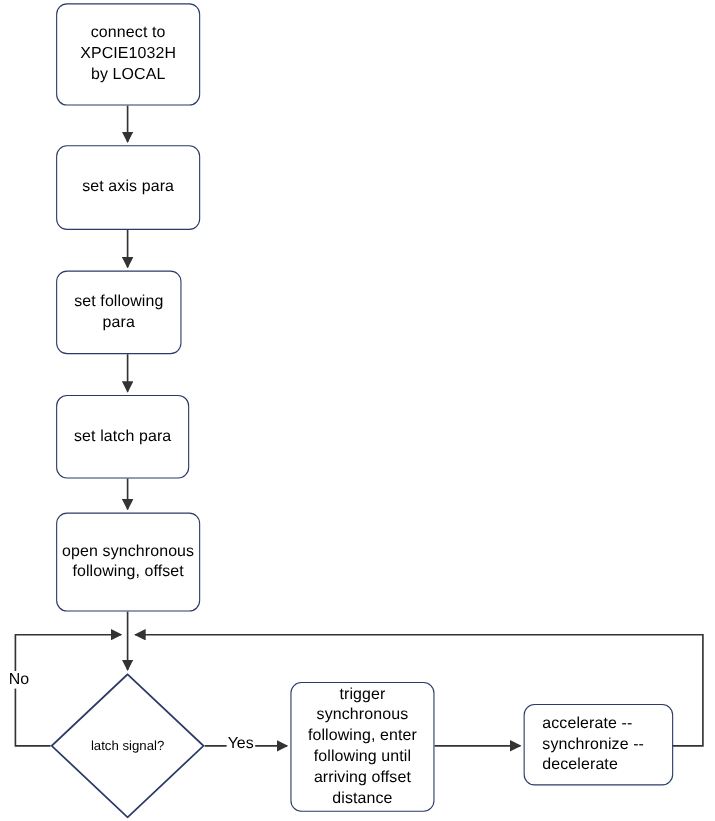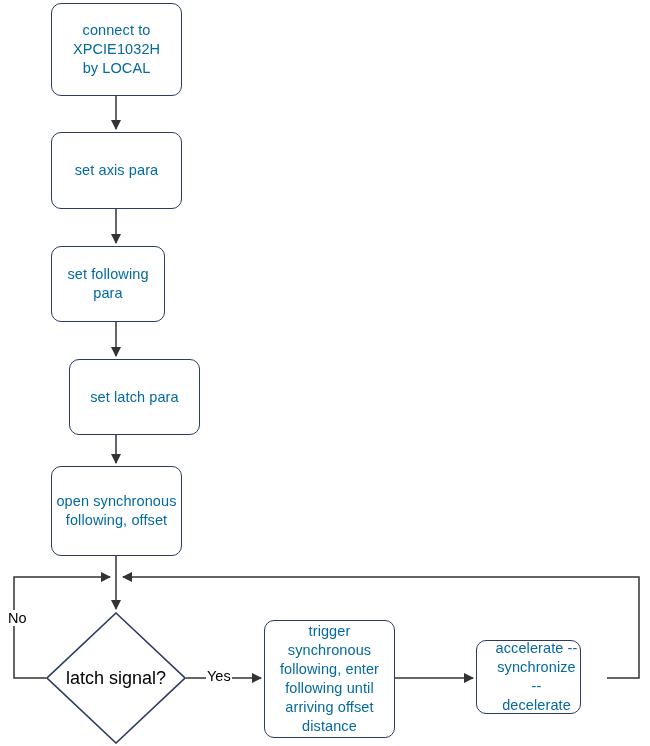--- a/index.html
+++ b/index.html
@@ -28,21 +28,21 @@
   .node {
     position: absolute;
     box-sizing: border-box;
     border: 1.6px solid #2b3a67;
     border-radius: 10px;
     background: #ffffff;
     display: flex;
     align-items: center;
     justify-content: center;
     text-align: center;
-    color: #0369a1;
+    color: #000000;
     font-size: 14.5px;
     line-height: 1.30;
     letter-spacing: 0.1px;
     white-space: pre-line;
     z-index: 2;
   }
   .node.left-text {
     justify-content: flex-start;
     text-align: left;
     padding-left: 16px;
@@ -53,21 +53,21 @@
   }
   .decision .dlabel {
     position: absolute;
     left: 0;
     top: 0;
     width: 100%;
     height: 100%;
     display: flex;
     align-items: center;
     justify-content: center;
-    font-size: 18px;
+    font-size: 12px;
     color: #000000;
     white-space: nowrap;
   }
   .edge-label {
     position: absolute;
     font-size: 14.5px;
     color: #000000;
     background: #ffffff;
     padding: 0 1px;
     z-index: 3;
@@ -107,21 +107,21 @@
   </div>
 
   <div class="node" style="left:51px; top:132px; width:131px; height:77px;text-align:center;">
     <span>set axis para</span>
   </div>
 
   <div class="node" style="left:51px; top:246px; width:114px; height:76px;">
     <span>set following para</span>
   </div>
 
-  <div class="node" style="left:51px; top:359px; width:131px; height:76px;margin-left:18px;">
+  <div class="node" style="left:51px; top:359px; width:121px; height:76px;">
     <span>set latch para</span>
   </div>
 
   <div class="node" style="left:51px; top:466px; width:131px; height:90px;">
     <span>open synchronous
 following, offset</span>
   </div>
 
   <div class="decision" style="left:46px; top:612px; width:140px; height:132px;">
     <svg width="140" height="132" viewBox="0 0 140 132" xmlns="http://www.w3.org/2000/svg">
@@ -132,21 +132,21 @@
 
   <div class="node" style="left:264px; top:620px; width:131px; height:118px;">
     <span>trigger
 synchronous
 following, enter
 following until
 arriving offset
 distance</span>
   </div>
 
-  <div class="node left-text" style="left:476px; top:640px; width:105px; height:74px;text-align:center;">
+  <div class="node left-text" style="left:476px; top:640px; width:136px; height:74px;">
     <span>accelerate --
 synchronize --
 decelerate</span>
   </div>
 
   <div class="edge-label" style="left:7px; top:586px;margin-top:24px;">No</div>
 
   <div class="edge-label" style="left:206px; top:668px;">Yes</div>
 
 </div>

